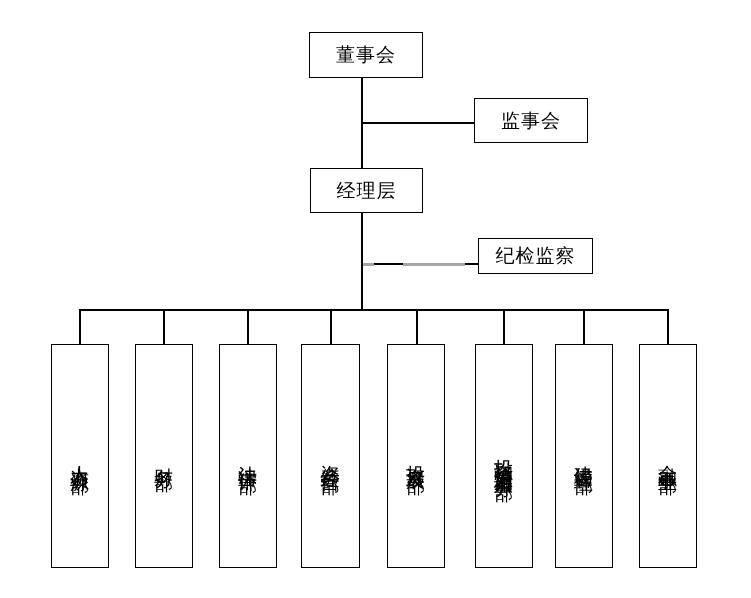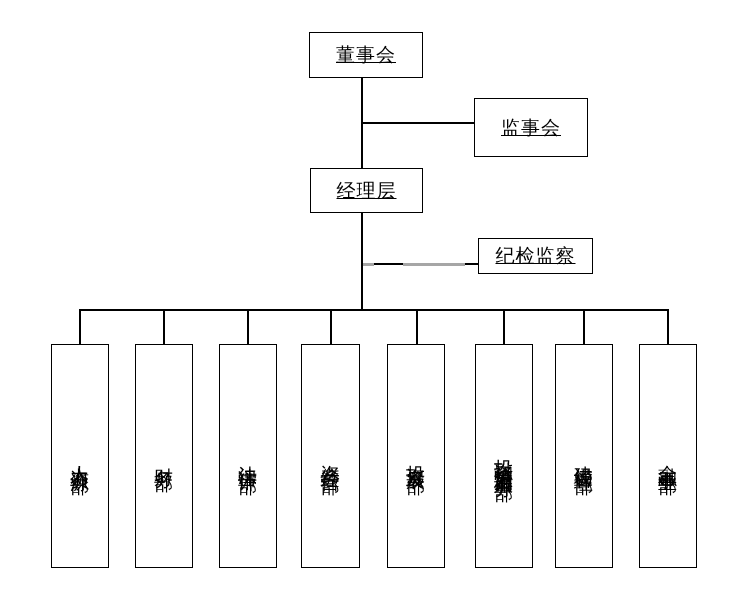--- a/index.html
+++ b/index.html
@@ -29,21 +29,20 @@
     position: absolute;
     box-sizing: border-box;
     border: 1.5px solid #000000;
     background: #ffffff;
     display: flex;
     align-items: center;
     justify-content: center;
     font-size: 19px;
     letter-spacing: 1px;
     white-space: nowrap;
-    text-decoration: underline;
   }
   
   .dept {
     position: absolute;
     box-sizing: border-box;
     top: 344px;
     width: 58px;
     height: 224px;
     border: 1.5px solid #000000;
     background: #ffffff;
@@ -79,21 +78,21 @@
   <div class="line v" style="left:330px; top:309px; height:36px;"></div>
   <div class="line v" style="left:416px; top:309px; height:36px;"></div>
   <div class="line v" style="left:503px; top:309px; height:36px;"></div>
   <div class="line v" style="left:583px; top:309px; height:36px;"></div>
   <div class="line v" style="left:667px; top:309px; height:36px;"></div>
 
   <div class="node" style="left:309px; top:32px; width:114px; height:46px;">
     <span>董事会</span>
   </div>
 
-  <div class="node" style="left:474px; top:98px; width:114px; height:59px;">
+  <div class="node" style="left:474px; top:98px; width:114px; height:45px;">
     <span>监事会</span>
   </div>
 
   <div class="node" style="left:310px; top:168px; width:113px; height:45px;">
     <span>经理层</span>
   </div>
 
   <div class="node" style="left:478px; top:238px; width:115px; height:36px;">
     <span>纪检监察</span>
   </div>

